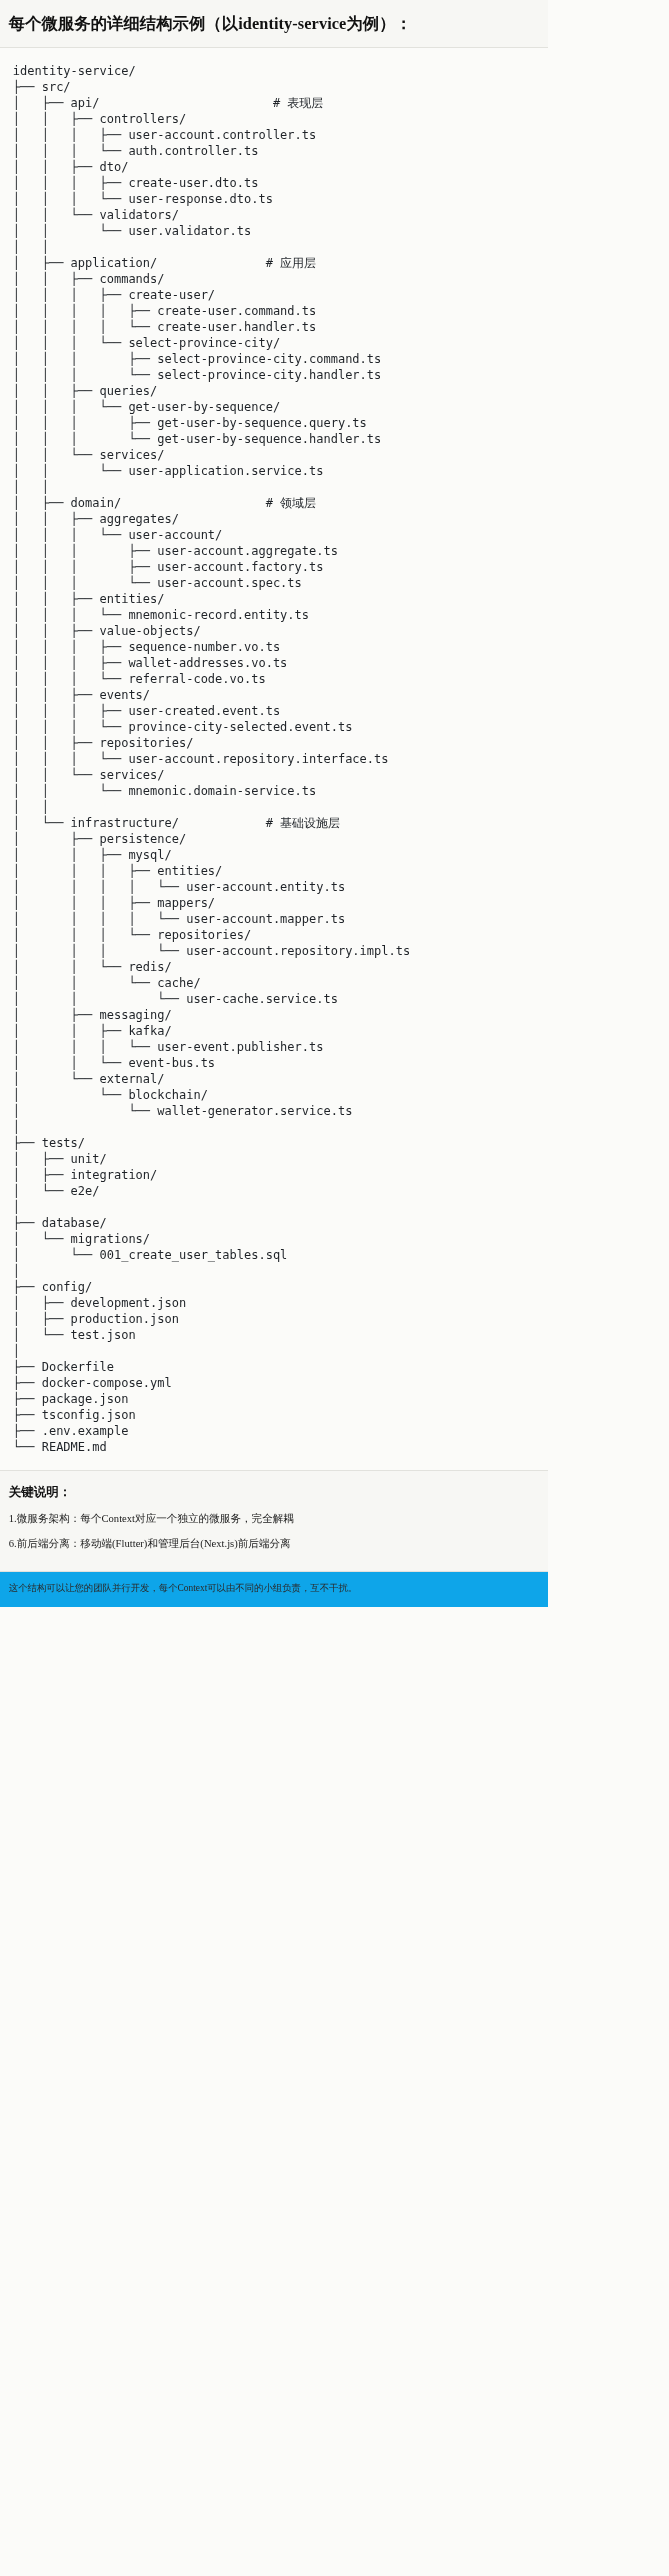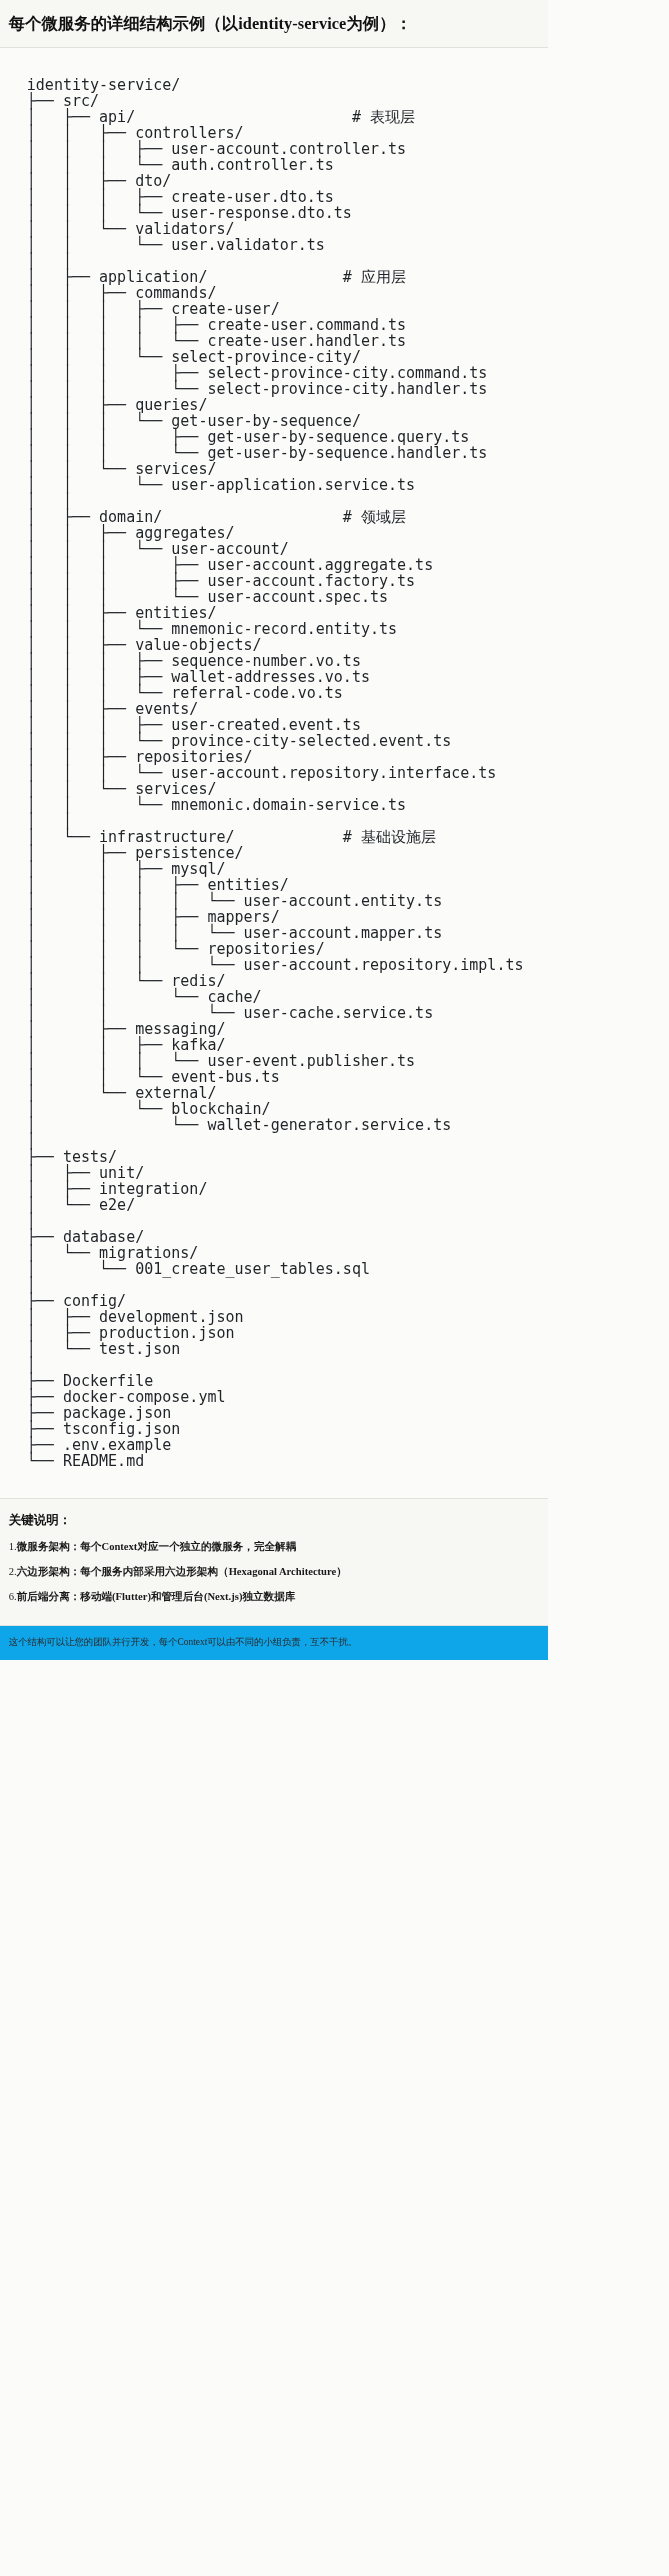--- a/index.html
+++ b/index.html
@@ -35,25 +35,25 @@
   }
 
   
   .tree-block {
     background: #fbfbf9;
     padding: 11.3px 8.8px 11.3px 8.8px;
     box-sizing: border-box;
   }
   .tree {
     font-family: "DejaVu Sans Mono", "Liberation Mono", monospace;
-    font-size: 15px;
+    font-size: 12px;
     line-height: 16px;
     color: #1f2328;
     white-space: pre;
-    margin: 18px;
+    margin: 4px;
     tab-size: 4;
   }
   .tree .row {
     display: block;
     height: 16px;
     white-space: pre;
   }
 
   
   .notes-block {
@@ -73,24 +73,24 @@
     font-family: "Liberation Serif", serif;
     font-size: 10.6px;
     line-height: 1.45;
     color: #1a1a1a;
     margin: 0 0 10px 0;
   }
   .note-item .idx {
     font-weight: normal;
   }
   .note-item .term {
-    font-weight: bold;
+    font-weight: normal;
   }
   .note-item .desc {
-    font-weight: bold;
+    font-weight: normal;
   }
   .closing-block {
     background: #0ea5e9;
     border-top: 0.6px solid #e2e2dd;
     padding: 8.8px 8.8px 11.3px 8.8px;
     box-sizing: border-box;
   }
   .closing-text {
     font-family: "Liberation Serif", serif;
     font-size: 9.4px;
@@ -109,22 +109,21 @@
   </div>
 
   <div class="tree-block">
     <pre class="tree" id="tree-root"><span class="row">identity-service/</span><span class="row">├── src/</span><span class="row">│   ├── api/                        # 表现层</span><span class="row">│   │   ├── controllers/</span><span class="row">│   │   │   ├── user-account.controller.ts</span><span class="row">│   │   │   └── auth.controller.ts</span><span class="row">│   │   ├── dto/</span><span class="row">│   │   │   ├── create-user.dto.ts</span><span class="row">│   │   │   └── user-response.dto.ts</span><span class="row">│   │   └── validators/</span><span class="row">│   │       └── user.validator.ts</span><span class="row">│   │</span><span class="row">│   ├── application/               # 应用层</span><span class="row">│   │   ├── commands/</span><span class="row">│   │   │   ├── create-user/</span><span class="row">│   │   │   │   ├── create-user.command.ts</span><span class="row">│   │   │   │   └── create-user.handler.ts</span><span class="row">│   │   │   └── select-province-city/</span><span class="row">│   │   │       ├── select-province-city.command.ts</span><span class="row">│   │   │       └── select-province-city.handler.ts</span><span class="row">│   │   ├── queries/</span><span class="row">│   │   │   └── get-user-by-sequence/</span><span class="row">│   │   │       ├── get-user-by-sequence.query.ts</span><span class="row">│   │   │       └── get-user-by-sequence.handler.ts</span><span class="row">│   │   └── services/</span><span class="row">│   │       └── user-application.service.ts</span><span class="row">│   │</span><span class="row">│   ├── domain/                    # 领域层</span><span class="row">│   │   ├── aggregates/</span><span class="row">│   │   │   └── user-account/</span><span class="row">│   │   │       ├── user-account.aggregate.ts</span><span class="row">│   │   │       ├── user-account.factory.ts</span><span class="row">│   │   │       └── user-account.spec.ts</span><span class="row">│   │   ├── entities/</span><span class="row">│   │   │   └── mnemonic-record.entity.ts</span><span class="row">│   │   ├── value-objects/</span><span class="row">│   │   │   ├── sequence-number.vo.ts</span><span class="row">│   │   │   ├── wallet-addresses.vo.ts</span><span class="row">│   │   │   └── referral-code.vo.ts</span><span class="row">│   │   ├── events/</span><span class="row">│   │   │   ├── user-created.event.ts</span><span class="row">│   │   │   └── province-city-selected.event.ts</span><span class="row">│   │   ├── repositories/</span><span class="row">│   │   │   └── user-account.repository.interface.ts</span><span class="row">│   │   └── services/</span><span class="row">│   │       └── mnemonic.domain-service.ts</span><span class="row">│   │</span><span class="row">│   └── infrastructure/            # 基础设施层</span><span class="row">│       ├── persistence/</span><span class="row">│       │   ├── mysql/</span><span class="row">│       │   │   ├── entities/</span><span class="row">│       │   │   │   └── user-account.entity.ts</span><span class="row">│       │   │   ├── mappers/</span><span class="row">│       │   │   │   └── user-account.mapper.ts</span><span class="row">│       │   │   └── repositories/</span><span class="row">│       │   │       └── user-account.repository.impl.ts</span><span class="row">│       │   └── redis/</span><span class="row">│       │       └── cache/</span><span class="row">│       │           └── user-cache.service.ts</span><span class="row">│       ├── messaging/</span><span class="row">│       │   ├── kafka/</span><span class="row">│       │   │   └── user-event.publisher.ts</span><span class="row">│       │   └── event-bus.ts</span><span class="row">│       └── external/</span><span class="row">│           └── blockchain/</span><span class="row">│               └── wallet-generator.service.ts</span><span class="row">│</span><span class="row">├── tests/</span><span class="row">│   ├── unit/</span><span class="row">│   ├── integration/</span><span class="row">│   └── e2e/</span><span class="row">│</span><span class="row">├── database/</span><span class="row">│   └── migrations/</span><span class="row">│       └── 001_create_user_tables.sql</span><span class="row">│</span><span class="row">├── config/</span><span class="row">│   ├── development.json</span><span class="row">│   ├── production.json</span><span class="row">│   └── test.json</span><span class="row">│</span><span class="row">├── Dockerfile</span><span class="row">├── docker-compose.yml</span><span class="row">├── package.json</span><span class="row">├── tsconfig.json</span><span class="row">├── .env.example</span><span class="row">└── README.md</span></pre>
   </div>
 
   <div class="notes-block">
     <h2 class="notes-heading">关键说明：</h2>
     <div id="notes-list">
         <p class="note-item"><span class="idx">1.</span><span class="term">微服务架构</span><span class="desc">：每个Context对应一个独立的微服务，完全解耦</span></p>
-        <p class="note-item"><span class="idx">2.</span><span class="term">六边形架构</span><span class="desc">：每个服务内部采用六边形架构（Hexagonal Architecture）</span></p>
-        <p class="note-item"><span class="idx">6.</span><span class="term">前后端分离</span><span class="desc">：移动端(Flutter)和管理后台(Next.js)独立数据库</span></p>
+        <p class="note-item"><span class="idx">6.</span><span class="term">前后端分离</span><span class="desc">：移动端(Flutter)和管理后台(Next.js)前后端分离</span></p>
       </div>
   </div>
 
   <div class="closing-block">
     <p class="closing-text">这个结构可以让您的团队并行开发，每个Context可以由不同的小组负责，互不干扰。</p>
   </div>
 
 </div>
 
 

